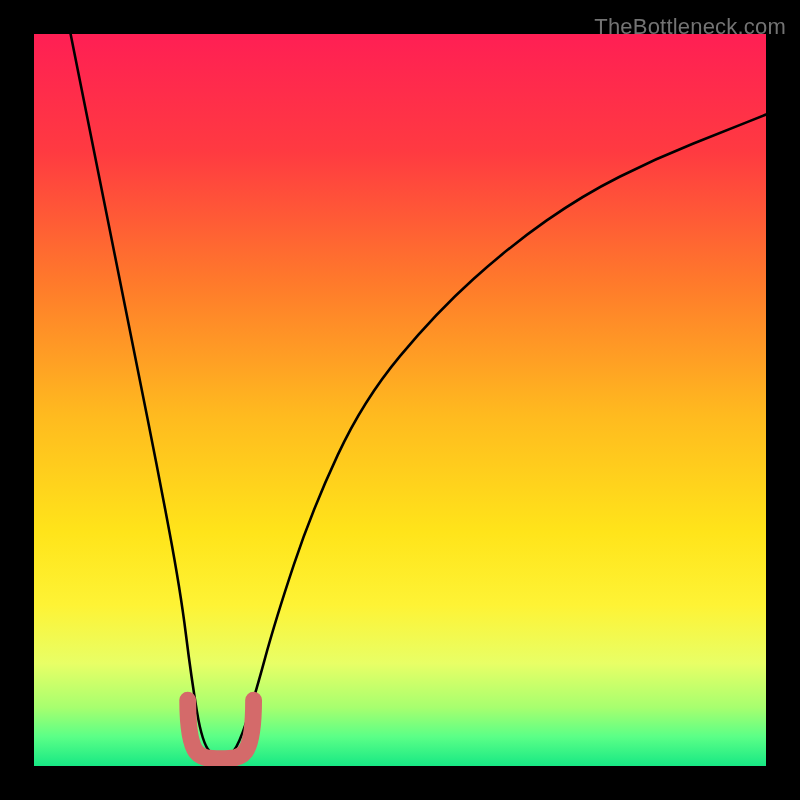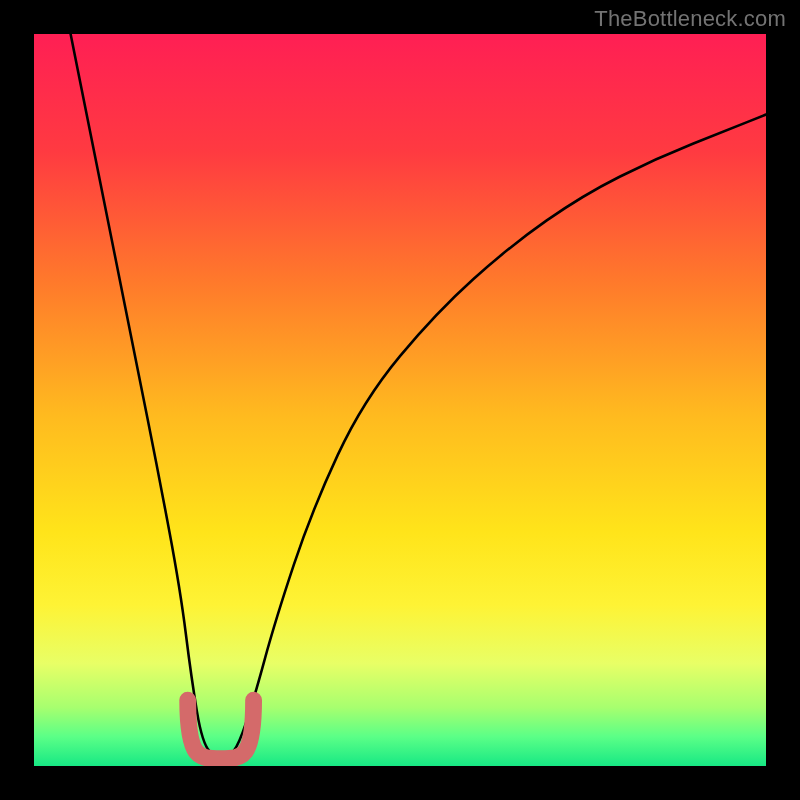--- a/index.html
+++ b/index.html
@@ -12,21 +12,21 @@
     font-family: Arial, Helvetica, sans-serif;
   }
   .stage {
     position: relative;
     width: 800px;
     height: 800px;
     background: #000;
   }
   .watermark {
     position: absolute;
-    top: 6px;
+    top: 14px;
     right: 14px;
     color: #737373;
     font-size: 22px;
     font-weight: 400;
     letter-spacing: 0.2px;
     z-index: 20;
   }
   .plot-area {
     position: absolute;
     left: 34px;

